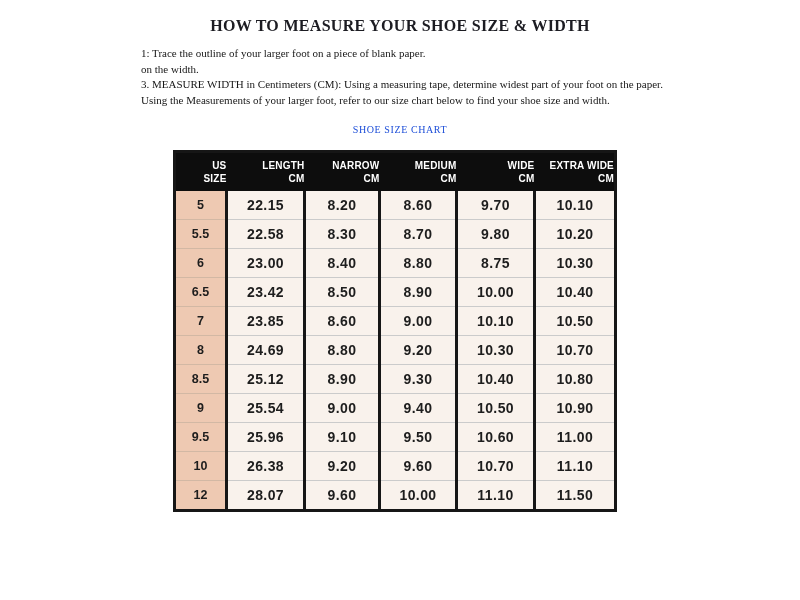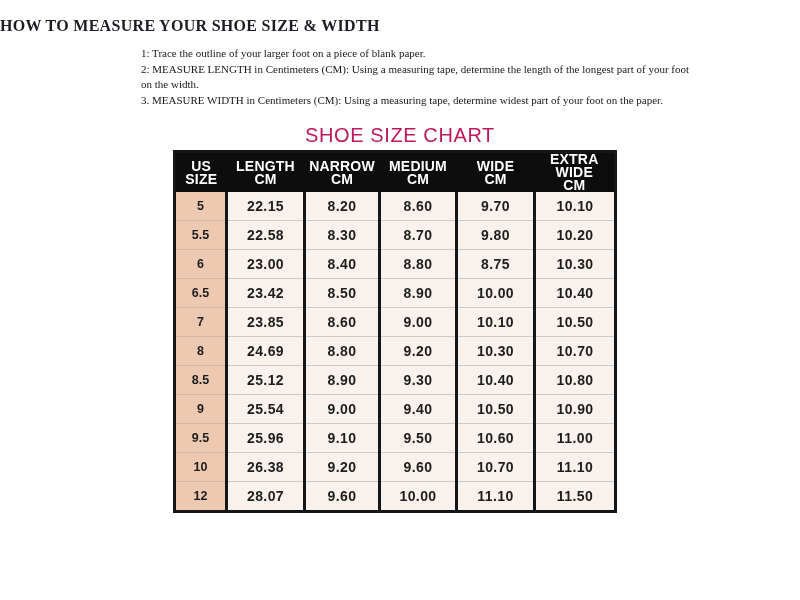--- a/index.html
+++ b/index.html
@@ -14,21 +14,21 @@
     background: #ffffff;
     font-family: "Liberation Serif", serif;
     color: #1a1a1a;
     overflow: hidden;
   }
   .title {
     position: absolute;
     top: 17px;
     left: 0;
     width: 100%;
-    text-align: left;
+    text-align: center;
     font-family: "Liberation Serif", serif;
     font-weight: bold;
     font-size: 16px;
     letter-spacing: 0.3px;
     color: #1c1c22;
   }
   .instructions {
     position: absolute;
     left: 141px;
     top: 46px;
@@ -37,47 +37,47 @@
     line-height: 15.7px;
     color: #171717;
     white-space: nowrap;
   }
   .subtitle {
     position: absolute;
     top: 124px;
     left: 0;
     width: 100%;
     text-align: center;
-    font-family: Liberation Sans, sans-serif;
+    font-family: Liberation Serif, serif;
     font-weight: 500;
-    font-size: 20px;
+    font-size: 10px;
     letter-spacing: 0.6px;
-    color: #be185d;
+    color: #1d4ed8;
   }
   .table-wrap {
     position: absolute;
     left: 173px;
     top: 150px;
   }
   table.size-chart {
     border-collapse: collapse;
     table-layout: fixed;
     width: 444px;
     border: 3px solid #161616;
   }
   table.size-chart thead th {
     background: #0d0d0d;
     color: #ffffff;
     font-family: "Liberation Sans", sans-serif;
     font-weight: bold;
-    font-size: 14px;
+    font-size: 10px;
     line-height: 13px;
     height: 38px;
     padding: 0;
-    text-align: center;
+    text-align: right;
     letter-spacing: 0.2px;
   }
   table.size-chart tbody th,
   table.size-chart tbody td {
     padding: 0;
     height: 28px;
     text-align: center;
     vertical-align: middle;
     font-family: "Liberation Sans", sans-serif;
     font-weight: bold;
@@ -103,23 +103,23 @@
 </style>
 </head>
 <body>
 
 <div class="page">
 
   <div class="title">HOW TO MEASURE YOUR SHOE SIZE &amp; WIDTH</div>
 
   <div class="instructions">
     <div>1: Trace the outline of your larger foot on a piece of blank paper.</div>
-    <div>2: MEASURE LENGTH in Centimeters (CM): Using a measuring tape, determine the length of the longest part of your foot</div>
     <div>on the width.</div>
     <div>3. MEASURE WIDTH in Centimeters (CM): Using a measuring tape, determine widest part of your foot on the paper.</div>
+    <div>Using the Measurements of your larger foot, refer to our size chart below to find your shoe size and width.</div>
   </div>
 
   <div class="subtitle">SHOE SIZE CHART</div>
 
   <div class="table-wrap">
     <table class="size-chart">
       <colgroup>
         <col style="width:52px">
         <col style="width:78px">
         <col style="width:75px">

